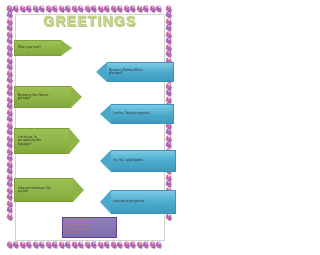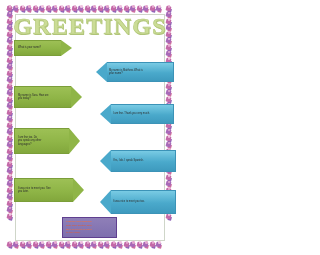--- a/index.html
+++ b/index.html
@@ -95,23 +95,23 @@
     box-sizing: border-box;
   }
 
   
   .title {
     position: absolute;
     left: 0;
     top: 14px;
     width: 180px;
     text-align: center;
-    font-family: Liberation Serif, serif;
+    font-family: Liberation Sans, sans-serif;
     font-weight: bold;
-    font-size: 24px;
+    font-size: 14px;
     letter-spacing: 1.2px;
     color: #cbdc96;
     -webkit-text-stroke: 0.6px #b4c97c;
     text-shadow:
        0.7px 0.7px 0 #aec277,
        1.3px 1.3px 0 #ffffff;
     line-height: 1;
     white-space: nowrap;
   }
 

